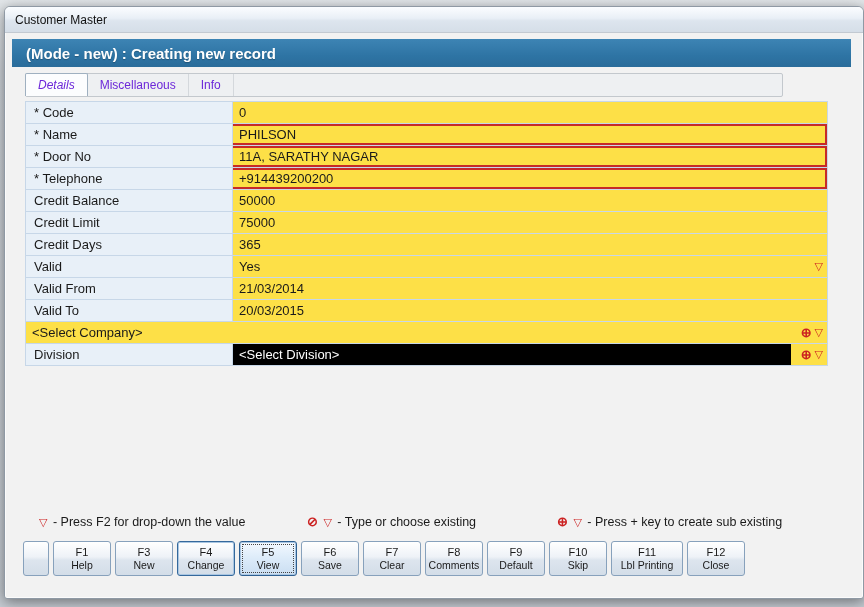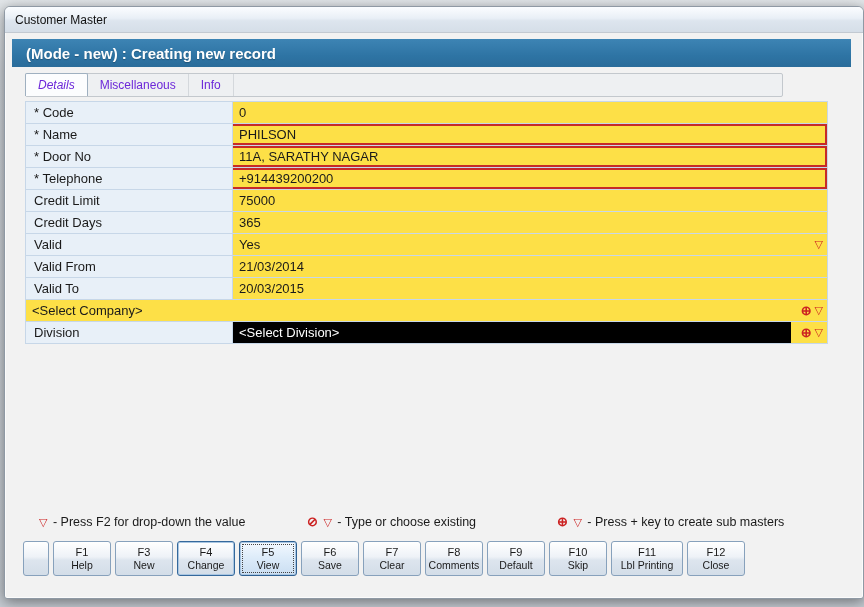--- a/index.html
+++ b/index.html
@@ -115,20 +115,24 @@
     <div class="row required">
       <div class="label">* Door No</div>
       <div class="value">11A, SARATHY NAGAR</div>
     </div>
 
     <div class="row required">
       <div class="label">* Telephone</div>
       <div class="value">+914439200200</div>
     </div>
 
+    <div class="row">
+      <div class="label">Credit Balance</div>
+      <div class="value">50000</div>
+    </div>
 
     <div class="row">
       <div class="label">Credit Limit</div>
       <div class="value">75000</div>
     </div>
 
     <div class="row">
       <div class="label">Credit Days</div>
       <div class="value">365</div>
     </div>
@@ -176,21 +180,21 @@
       <span>- Press F2 for drop-down the value</span>
     </span>
     <span class="item li2">
       <span class="circ">⊘</span>
       <span class="tri">▽</span>
       <span>- Type or choose existing</span>
     </span>
     <span class="item li3">
       <span class="circ">⊕</span>
       <span class="tri">▽</span>
-      <span>- Press + key to create sub masters</span>
+      <span>- Press + key to create sub existing</span>
     </span>
   </div>
 
   <div class="fkeys">
     <div class="fk-btn fk-blank"></div>
     <div class="fk-btn fk-std">
       <div class="k">F1</div>
       <div class="l">Help</div>
     </div>
     <div class="fk-btn fk-std">

